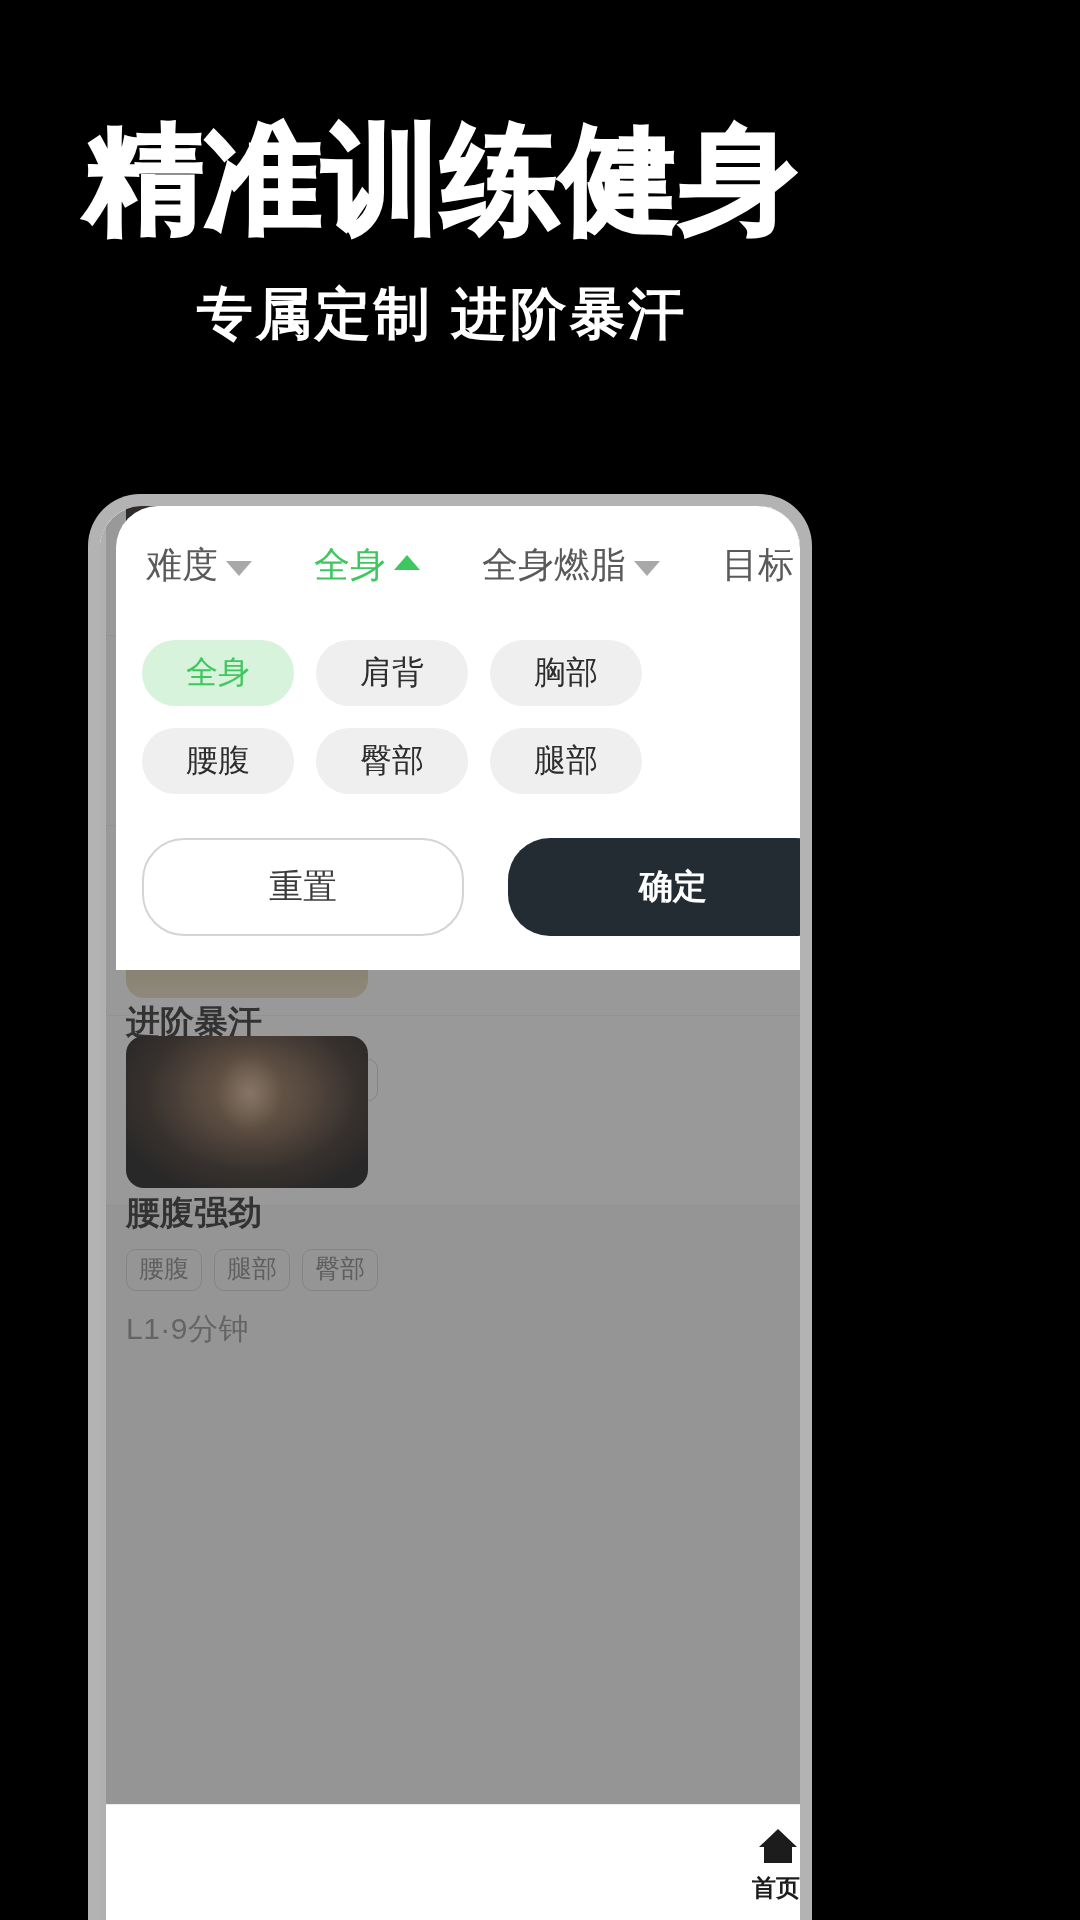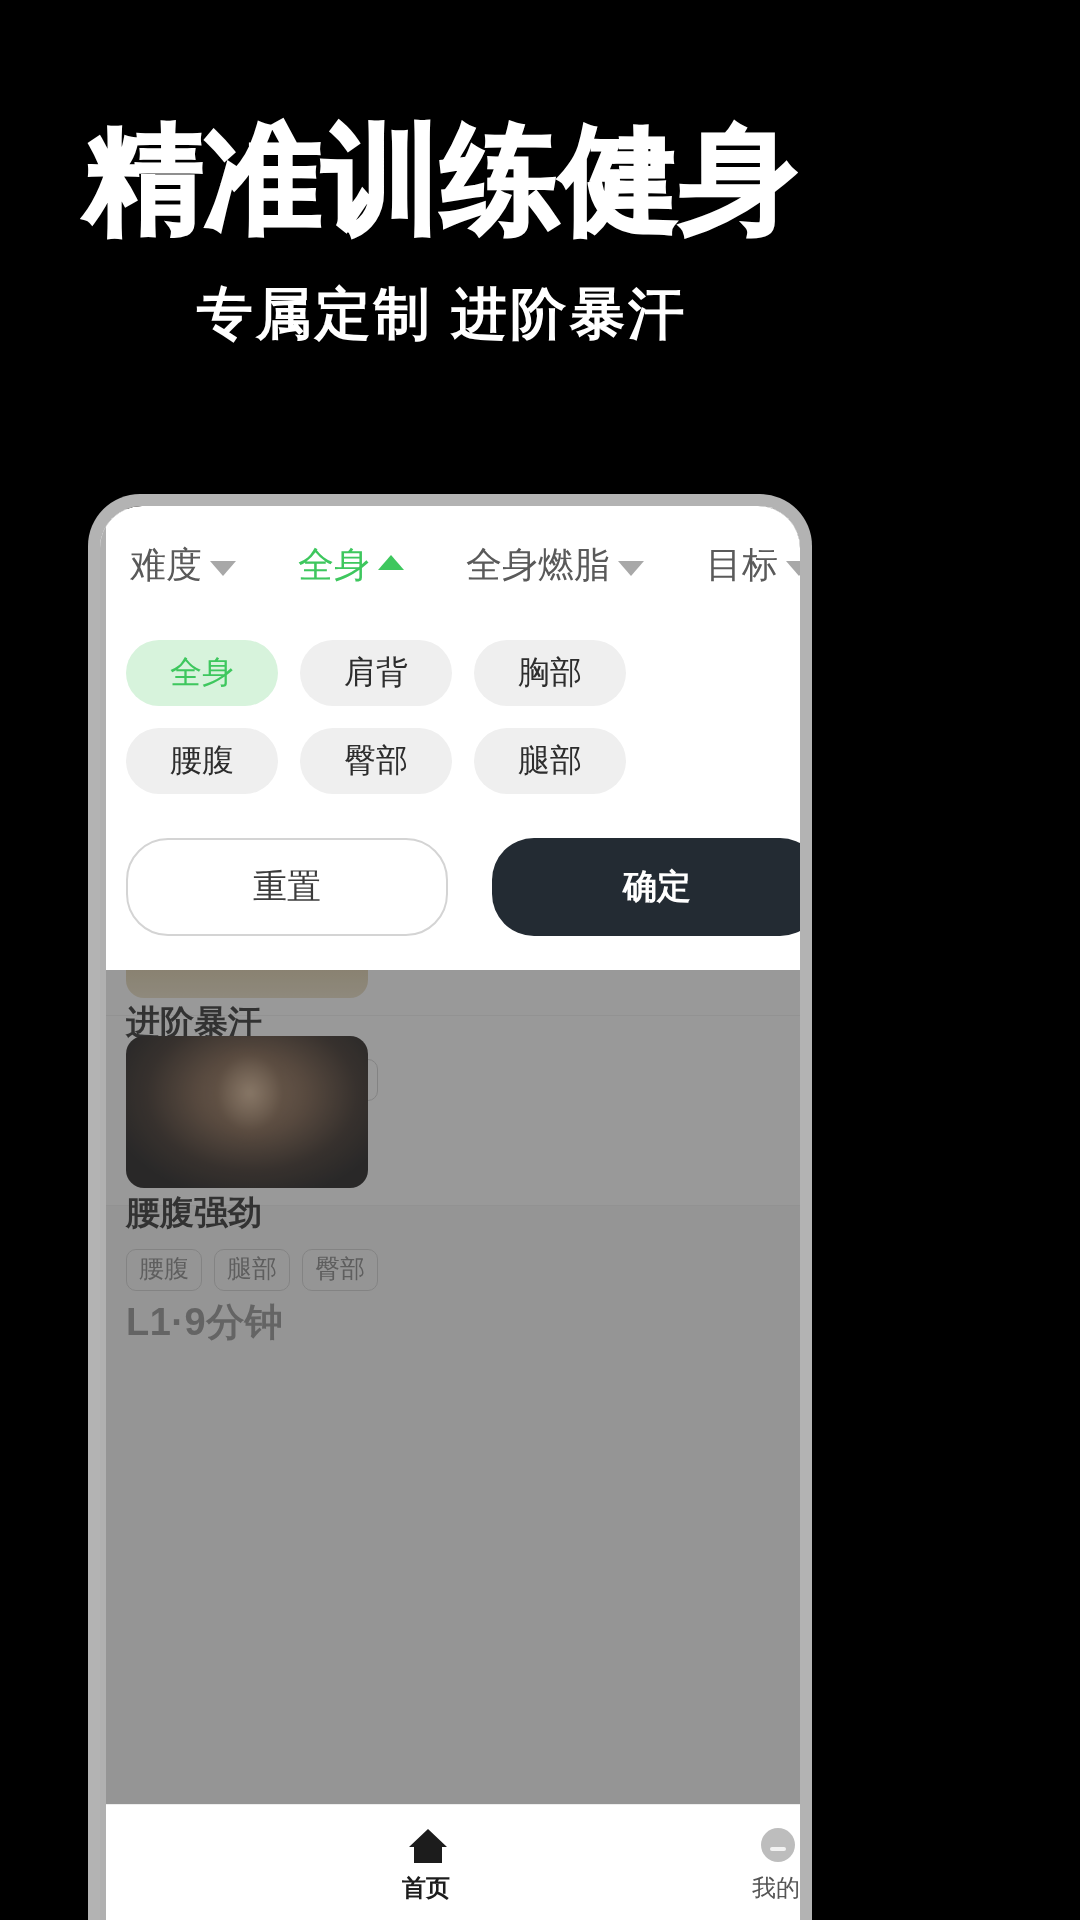--- a/index.html
+++ b/index.html
@@ -103,25 +103,24 @@
   .tag {
     border: 1px solid #cfcfcf;
     border-radius: 10px;
     color: #7d7d7d;
     font-size: 25px;
     padding: 5px 12px 7px 12px;
     line-height: 1.1;
     white-space: nowrap;
   }
   .course-meta {
-    margin-top: 6px;
+    margin-top: 18px;
     color: #8b8b8b;
-    font-size: 38px;
+    font-size: 30px;
     letter-spacing: 0.5px;
-    font-weight: bold;
   }
 
   
   .ph-1 { background:
       radial-gradient(ellipse 55% 70% at 50% 45%, #9c7a62 0%, #6b4f3c 38%, #241a14 72%, #0a0807 100%),
       linear-gradient(160deg,#2a2019,#050404); }
   .ph-2 { background:
       radial-gradient(ellipse 60% 80% at 45% 42%, #b38a6c 0%, #7a563d 40%, #2a1d14 75%, #090707 100%),
       linear-gradient(200deg,#2e231a,#060505); }
   .ph-3 { background:
@@ -160,21 +159,21 @@
     align-items: flex-end;
     justify-content: center;
     gap: 6px;
   }
   .tab-label { font-size: 24px; color: #555555; line-height: 1; }
   .tab-item.active .tab-label { color: #1c1c1c; font-weight: 600; }
 
   
   .filter-panel {
     position: absolute;
-    left: 0; right: 0; top: 0;
+    left: 16px; right: 0; top: 0;
     background: #ffffff;
     z-index: 10;
     padding: 0 0 34px 0;
     border-radius: 42px 42px 0 0;
   }
   .filter-tabs {
     display: flex;
     align-items: center;
     height: 118px;
     padding-left: 30px;
@@ -333,29 +332,20 @@
 
       <div class="tabbar">
         <div class="tab-item active">
           <span>
             <svg width="44" height="40" viewBox="0 0 44 40">
               <path d="M22 3 L41 21 L36 21 L36 37 L8 37 L8 21 L3 21 Z" fill="#1c1c1c"></path>
             </svg>
           </span>
           <span class="tab-label">首页</span>
         </div>
-        <div class="tab-item">
-          <span>
-            <svg width="44" height="40" viewBox="0 0 44 40">
-              <circle cx="22" cy="19" r="17" fill="#bdbdbd"></circle>
-              <rect x="14" y="21" width="16" height="4" rx="2" fill="#f2f2f2"></rect>
-            </svg>
-          </span>
-          <span class="tab-label">我的</span>
-        </div>
       </div>
 
       <div class="filter-panel">
 
         <div class="filter-tabs" id="filter-tabs">
             <div class="filter-tab">
               <span>难度</span>
               <span class="caret down"></span>
             </div>
             <div class="filter-tab active">

